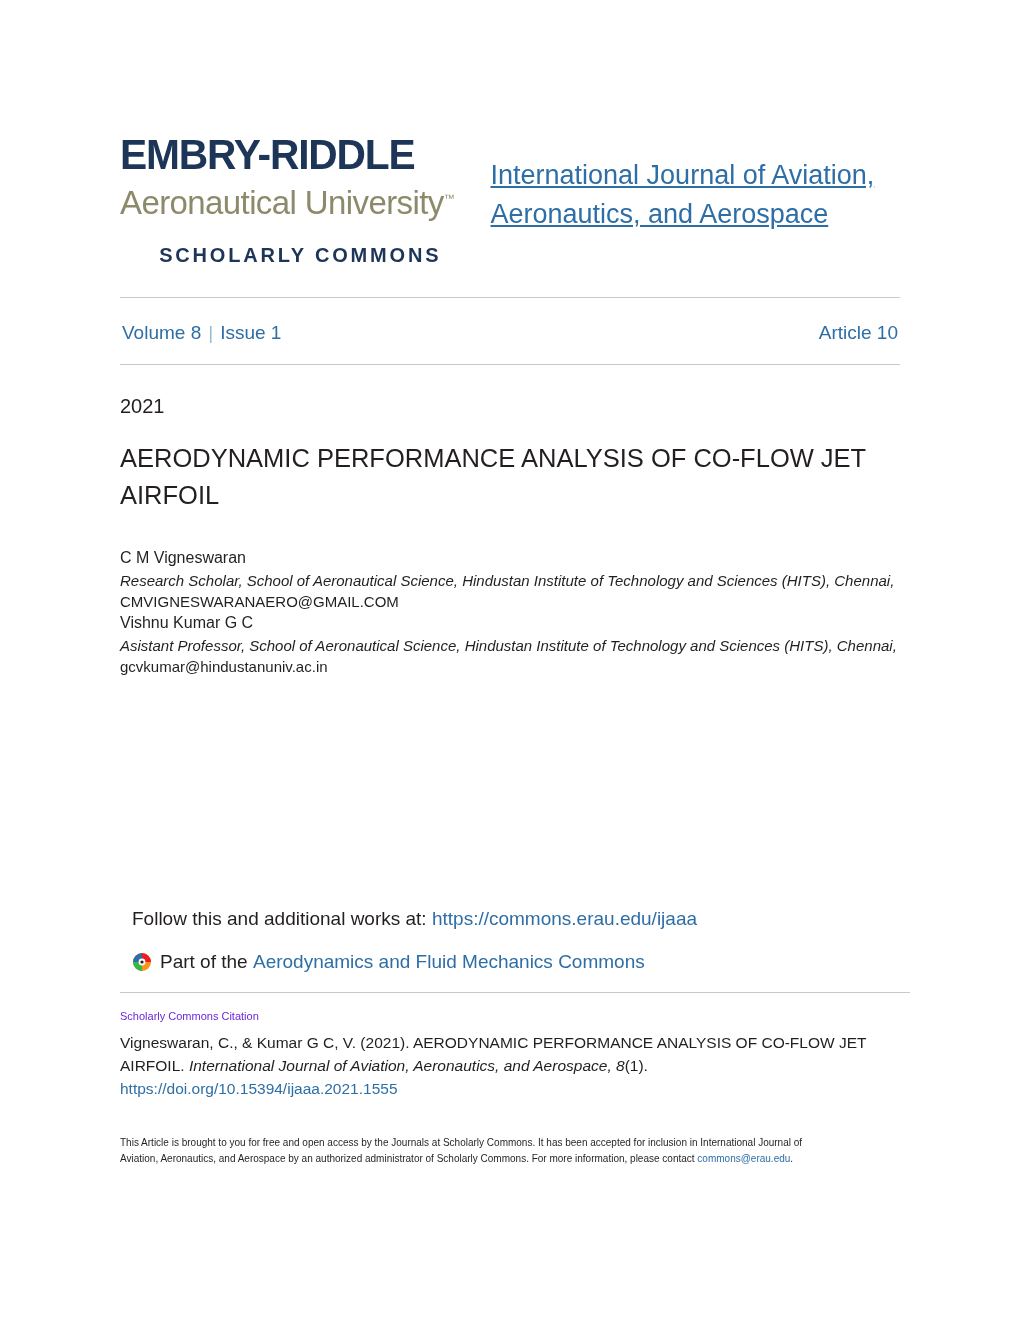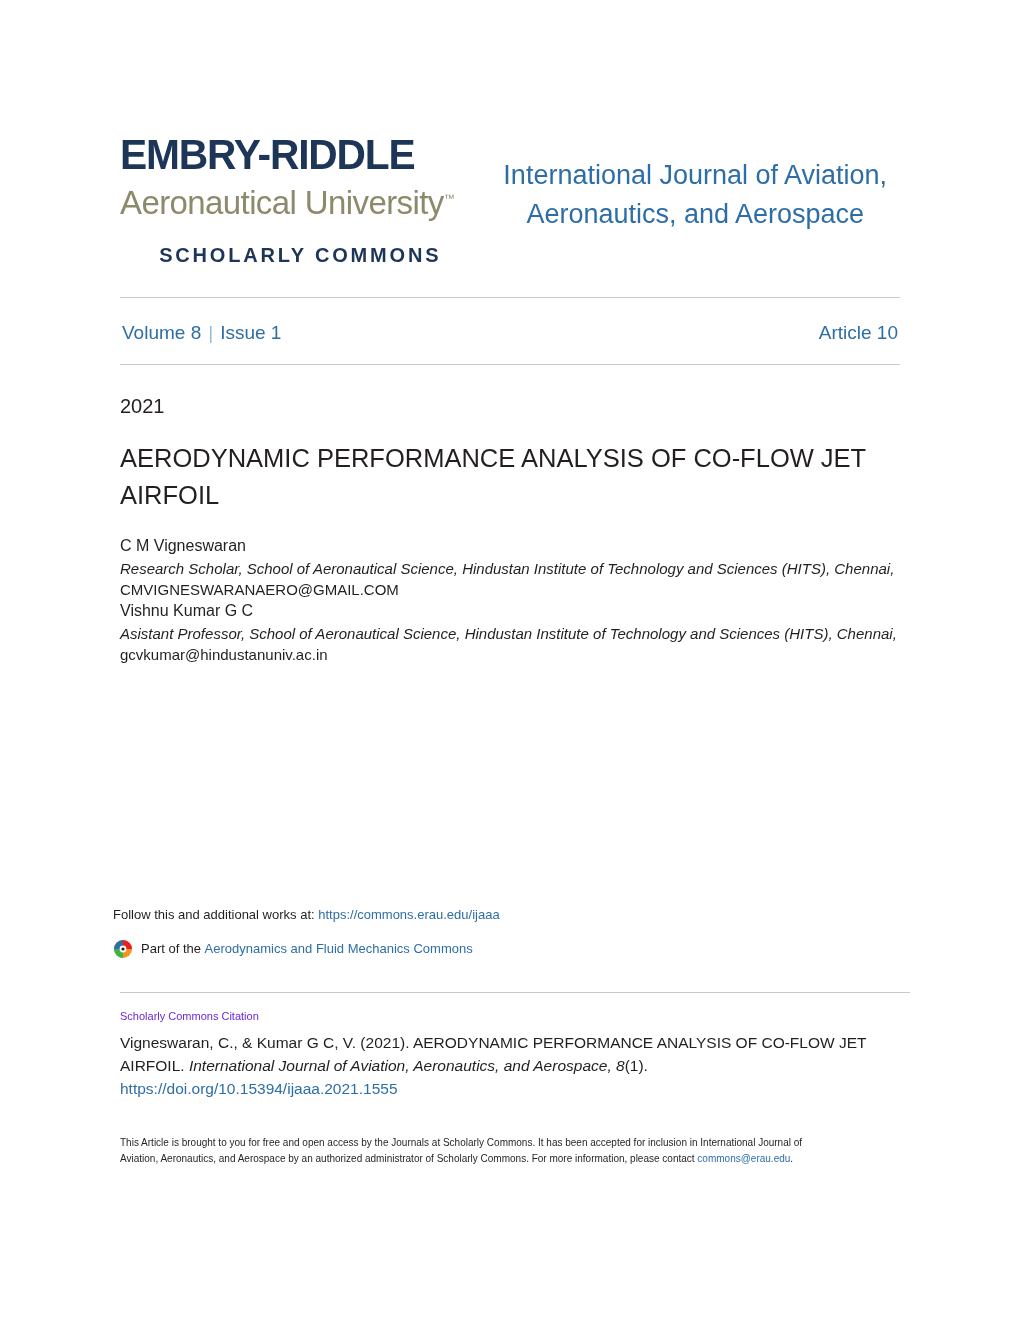--- a/index.html
+++ b/index.html
@@ -62,25 +62,26 @@
     margin-top: 22px;
     text-align: center;
     font-size: 20px;
     font-weight: bold;
     letter-spacing: 2.8px;
     color: #1d3557;
     padding-right: 10px;
   }
   .journal-title {
     width: 420px;
-    text-align: center;
+    text-align: left;
     font-size: 27px;
     line-height: 1.45;
     color: #2e6ea6;
     padding-top: 22px;
+    text-decoration: underline;
   }
 
   
   .rule {
     border: none;
     border-top: 1px solid #c9c9c9;
     margin: 0;
   }
   .rule-1 { margin-top: 30px; }
   .rule-2 { margin-top: 20px; }
@@ -106,43 +107,43 @@
     margin-top: 30px;
   }
   .article-title {
     font-size: 25.5px;
     line-height: 1.45;
     color: #231f20;
     margin-top: 22px;
     max-width: 800px;
   }
   .authors {
-    margin-top: 21px;
+    margin-top: 33px;
     font-size: 15.5px;
     line-height: 1.42;
   }
   .author-name {
     font-size: 16px;
   }
   .author-aff {
     font-style: italic;
     font-size: 15px;
     line-height: 1.42;
   }
   .author-aff .plain {
     font-style: normal;
   }
 
   
   .follow-block {
     position: absolute;
-    left: 113px;
+    left: 132px;
     top: 905px;
     width: 790px;
-    font-size: 13px;
+    font-size: 19px;
     line-height: 1.5;
   }
   .link { color: #2e6ea6; text-decoration: none; }
   .part-row {
     display: flex;
     align-items: center;
     margin-top: 14px;
   }
   .oa-icon {
     width: 20px;

